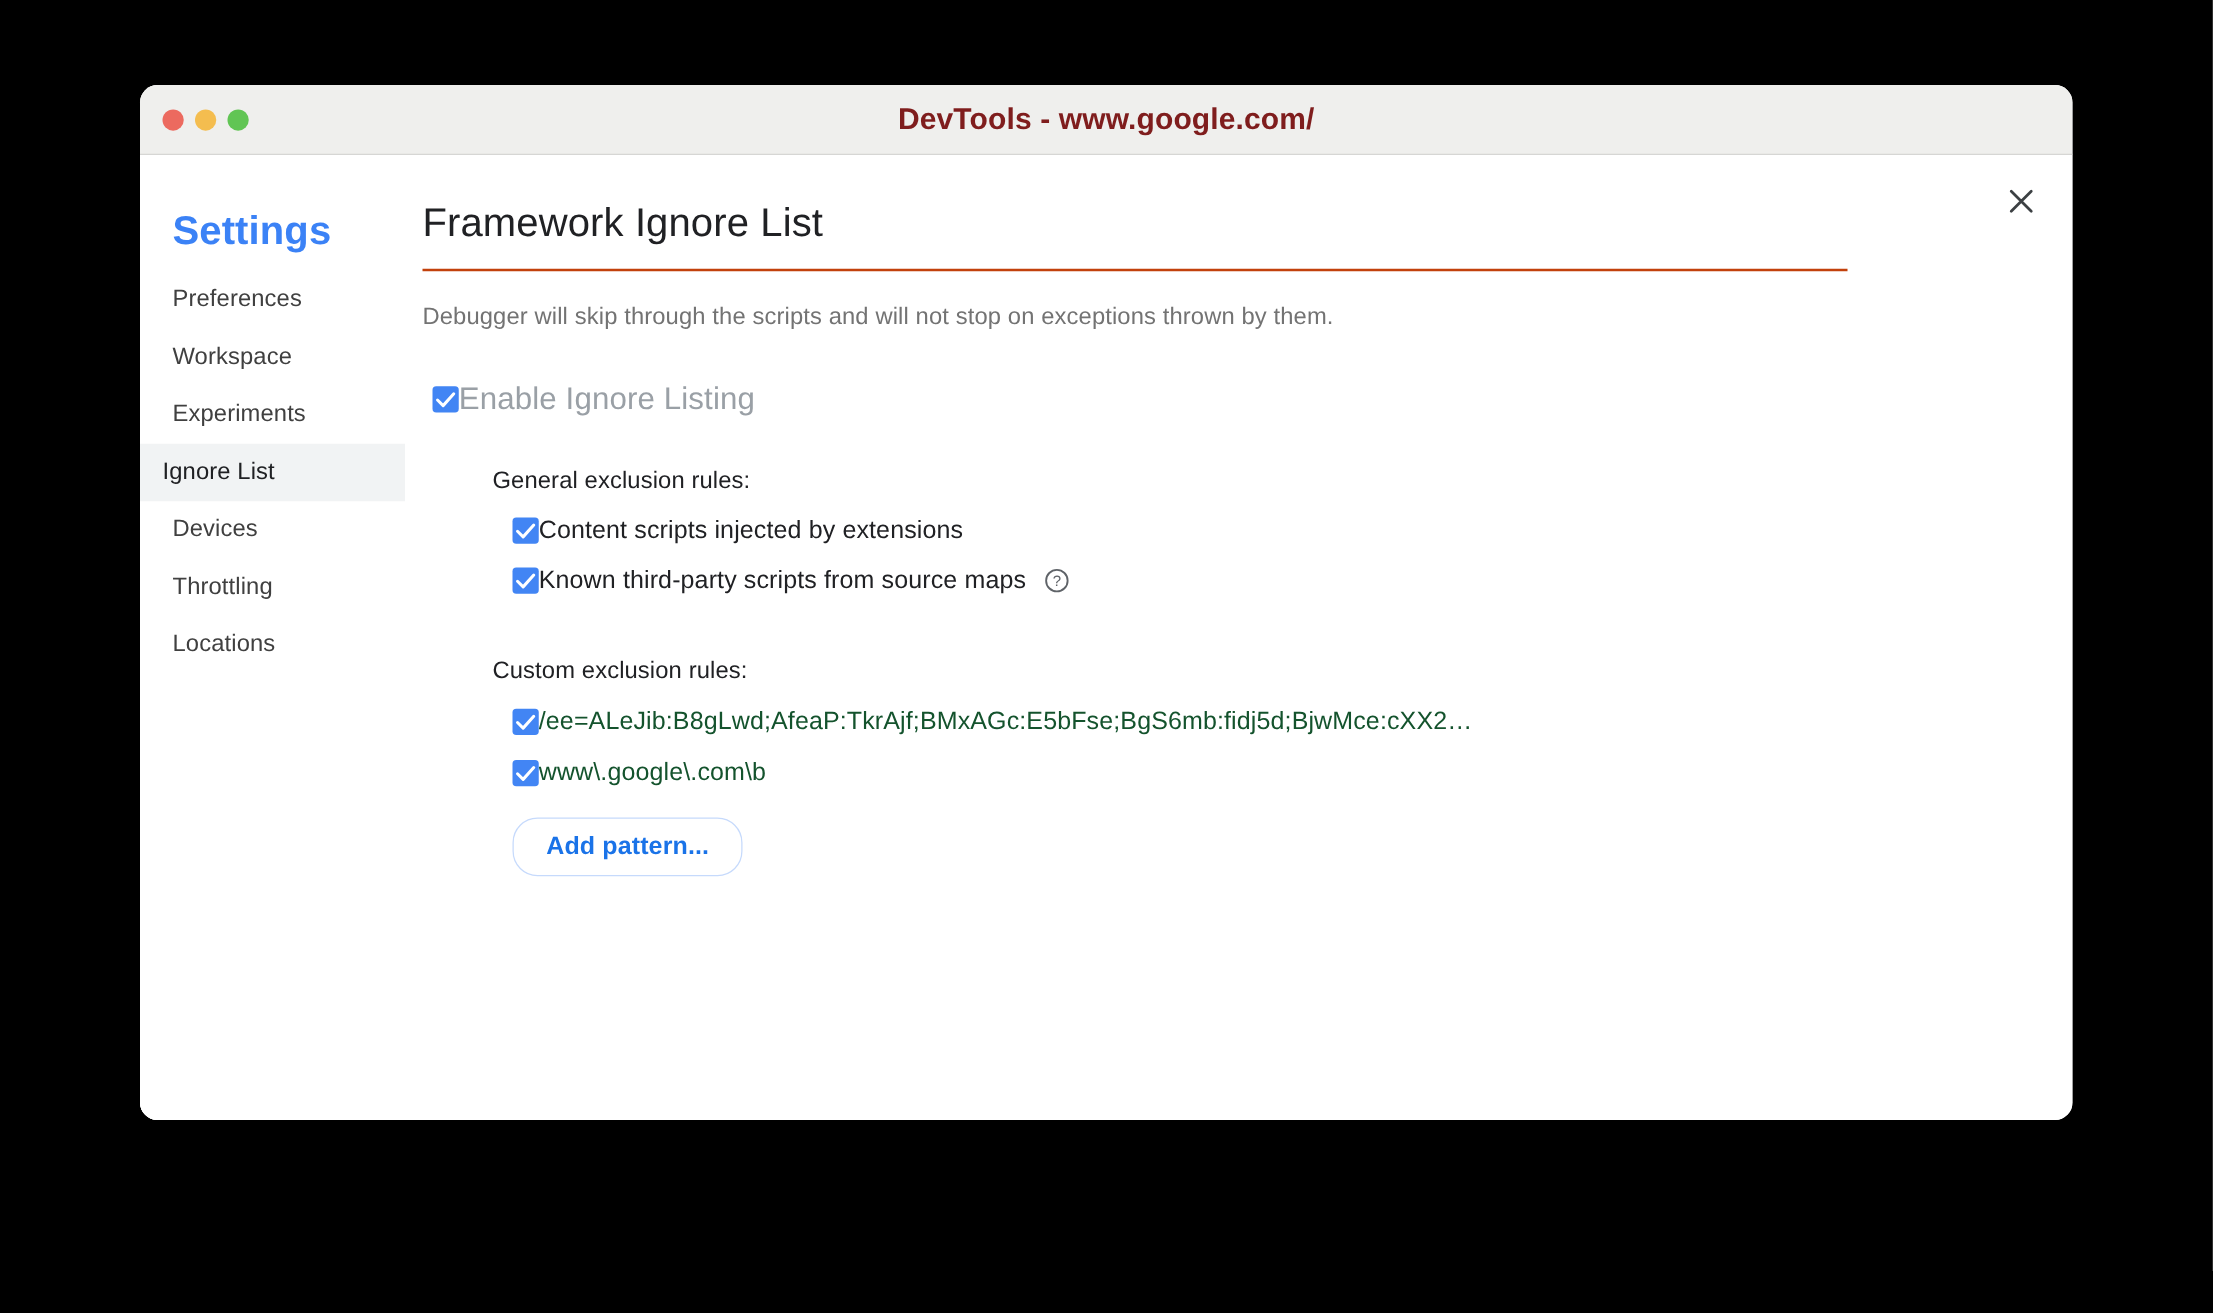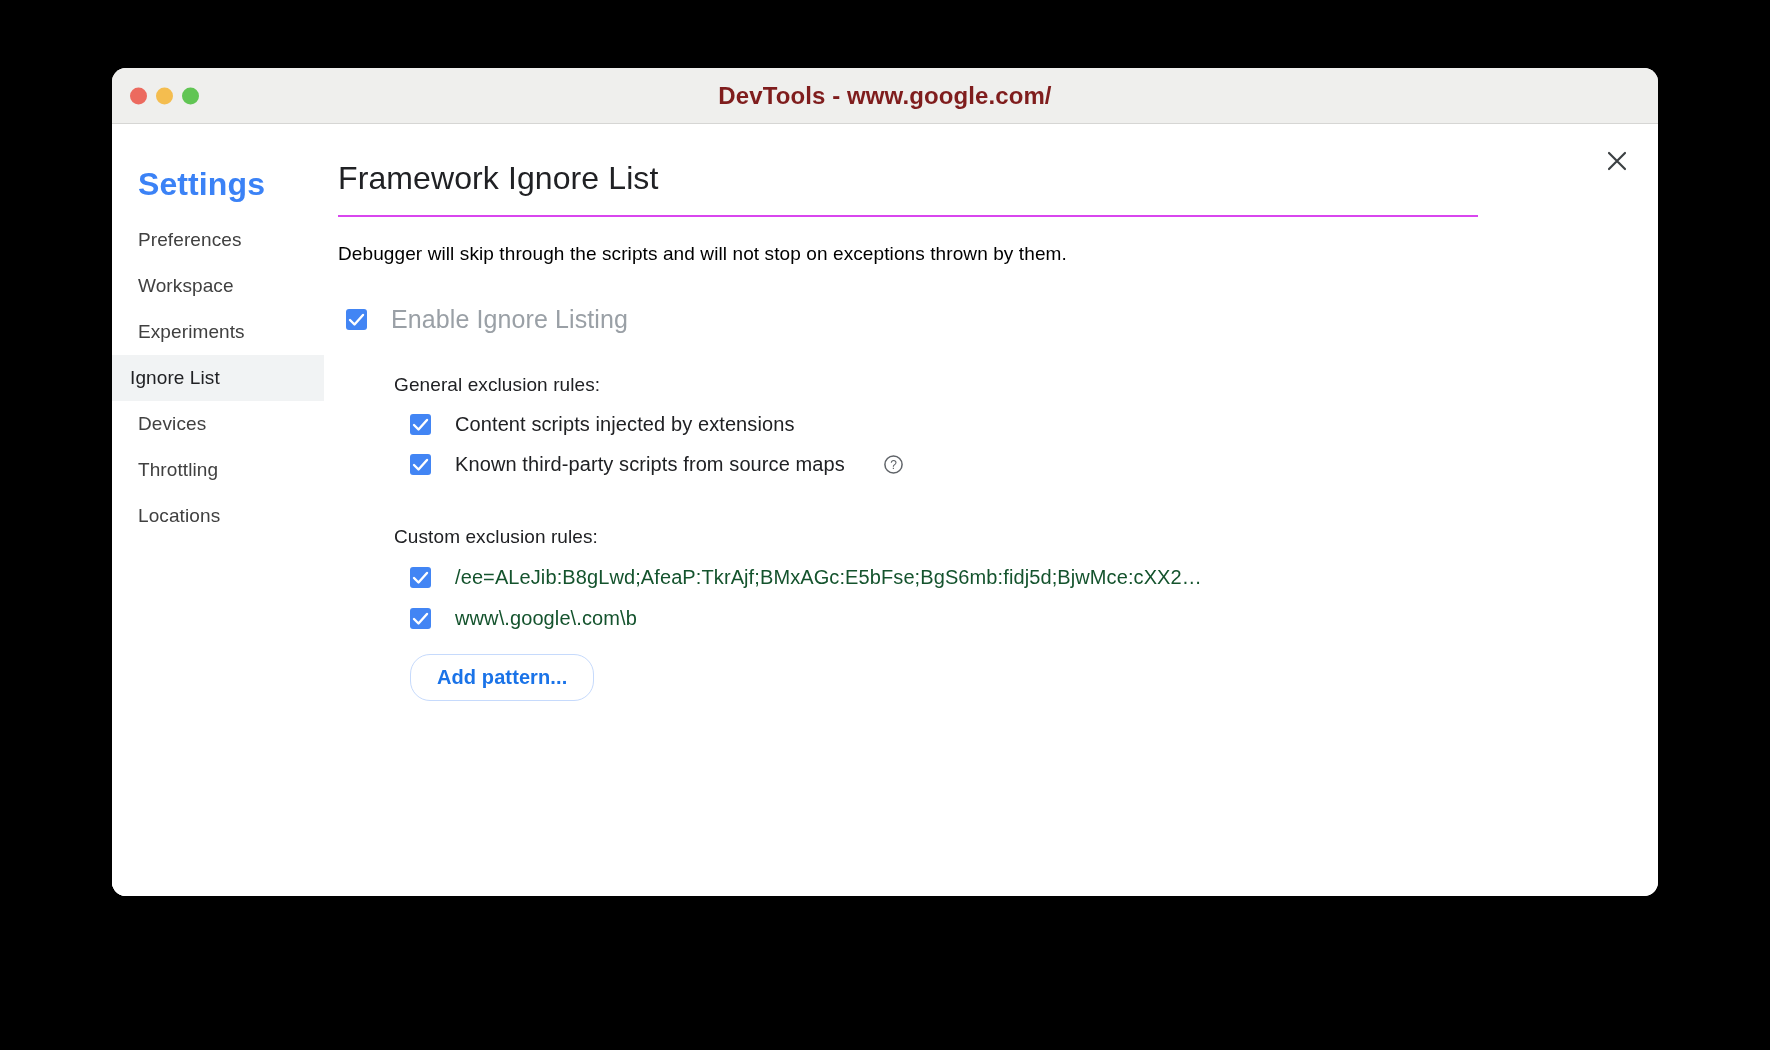--- a/index.html
+++ b/index.html
@@ -128,36 +128,36 @@
     padding: 36px 40px 0 14px;
     position: relative;
   }
 
   .content-header {
     font-size: 32px;
     color: #202124;
     font-weight: 400;
     letter-spacing: 0.1px;
     padding-bottom: 18px;
-    border-bottom: 2px solid #d946ef;
+    border-bottom: 2px solid #c2410c;
     max-width: 1140px;
   }
 
   .content-desc {
     font-size: 19px;
-    color: #000000;
+    color: #737373;
     margin-top: 26px;
     letter-spacing: 0.1px;
   }
 
   
   .cb-row {
     display: flex;
     align-items: center;
-    gap: 24px;
+    gap: 0;
   }
 
   .cb {
     width: 21px;
     height: 21px;
     flex: 0 0 21px;
     border-radius: 3px;
     background: #4285f4;
     position: relative;
     cursor: pointer;

